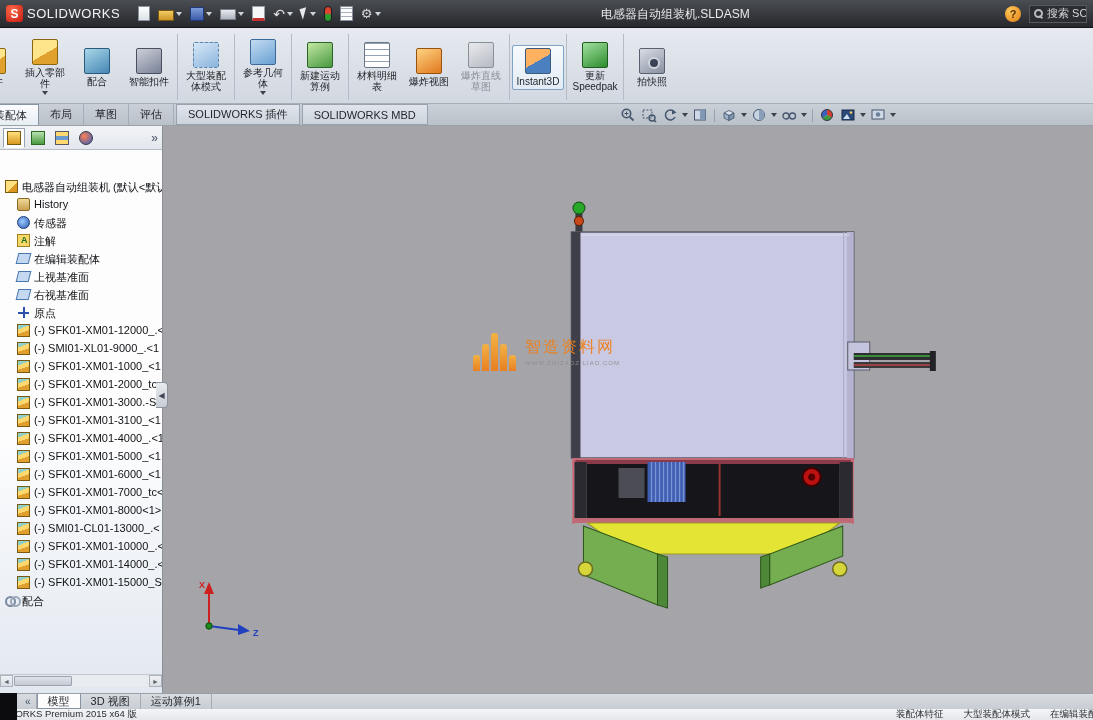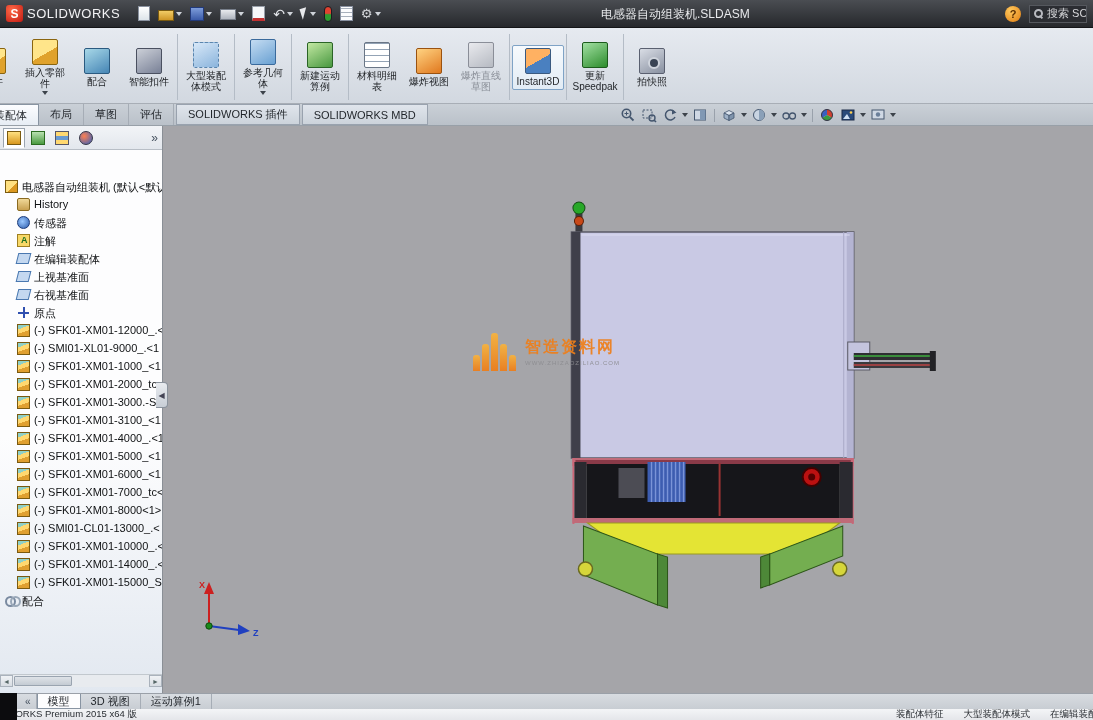--- a/index.html
+++ b/index.html
@@ -106,21 +106,21 @@
   .hthumb{position:absolute;left:1px;top:1px;bottom:1px;width:58px;background:linear-gradient(#dfe3e8,#c4cbd3);border:1px solid #9aa4b0;border-radius:1px}
   .splitter{position:absolute;left:156px;top:256px;width:12px;height:26px;background:linear-gradient(#e8ebef,#c8ced6);border:1px solid #8a929c;border-left:none;border-radius:0 4px 4px 0;display:flex;align-items:center;justify-content:center;font-size:8px;color:#445;z-index:5}
 
   
   .viewport{flex:1;position:relative;background:#a5a5a9;overflow:hidden}
   .model-svg{position:absolute;left:0;top:0;width:100%;height:100%}
   .watermark{position:absolute;left:310px;top:205px;display:flex;align-items:center;gap:9px;opacity:.92}
   .wm-bars{display:flex;align-items:flex-end;gap:2px;height:40px}
   .wm-bar{width:7px;border-radius:3px 3px 0 0;background:linear-gradient(#f9b33c,#ee7d18)}
   .wm-text{display:flex;flex-direction:column}
-  .wm-title{font-size:16px;font-weight:bold;color:#ee7f1a;letter-spacing:2px}
+  .wm-title{font-size:16px;font-weight:normal;color:#ee7f1a;letter-spacing:2px}
   .wm-sub{font-size:6px;color:#8c8c90;letter-spacing:1px;margin-top:2px}
   .triad{position:absolute;left:34px;top:452px}
 
   
   .doctabs{height:16px;flex:none;background:linear-gradient(#d8dce1,#c8cdd3);border-top:1px solid #9aa0a8;display:flex;align-items:stretch;padding-left:20px;font-size:11px}
   .dscroll{display:flex;align-items:center;padding:0 5px;color:#44505e;border-right:1px solid #a6adb6;font-size:10px}
   .dtab{padding:0 10px;display:flex;align-items:center;border-right:1px solid #a6adb6;color:#1f2328;white-space:nowrap}
   .dtab.active{background:#fdfdfe;border:1px solid #8894a2;border-top:none;font-weight:normal}
   .statusbar{height:11px;flex:none;background:linear-gradient(#f4f5f7,#e4e6ea);display:flex;align-items:center;font-size:9.5px;color:#2a2e33;overflow:hidden}
   .sb-left{width:230px;overflow:hidden;white-space:nowrap;flex:none}

